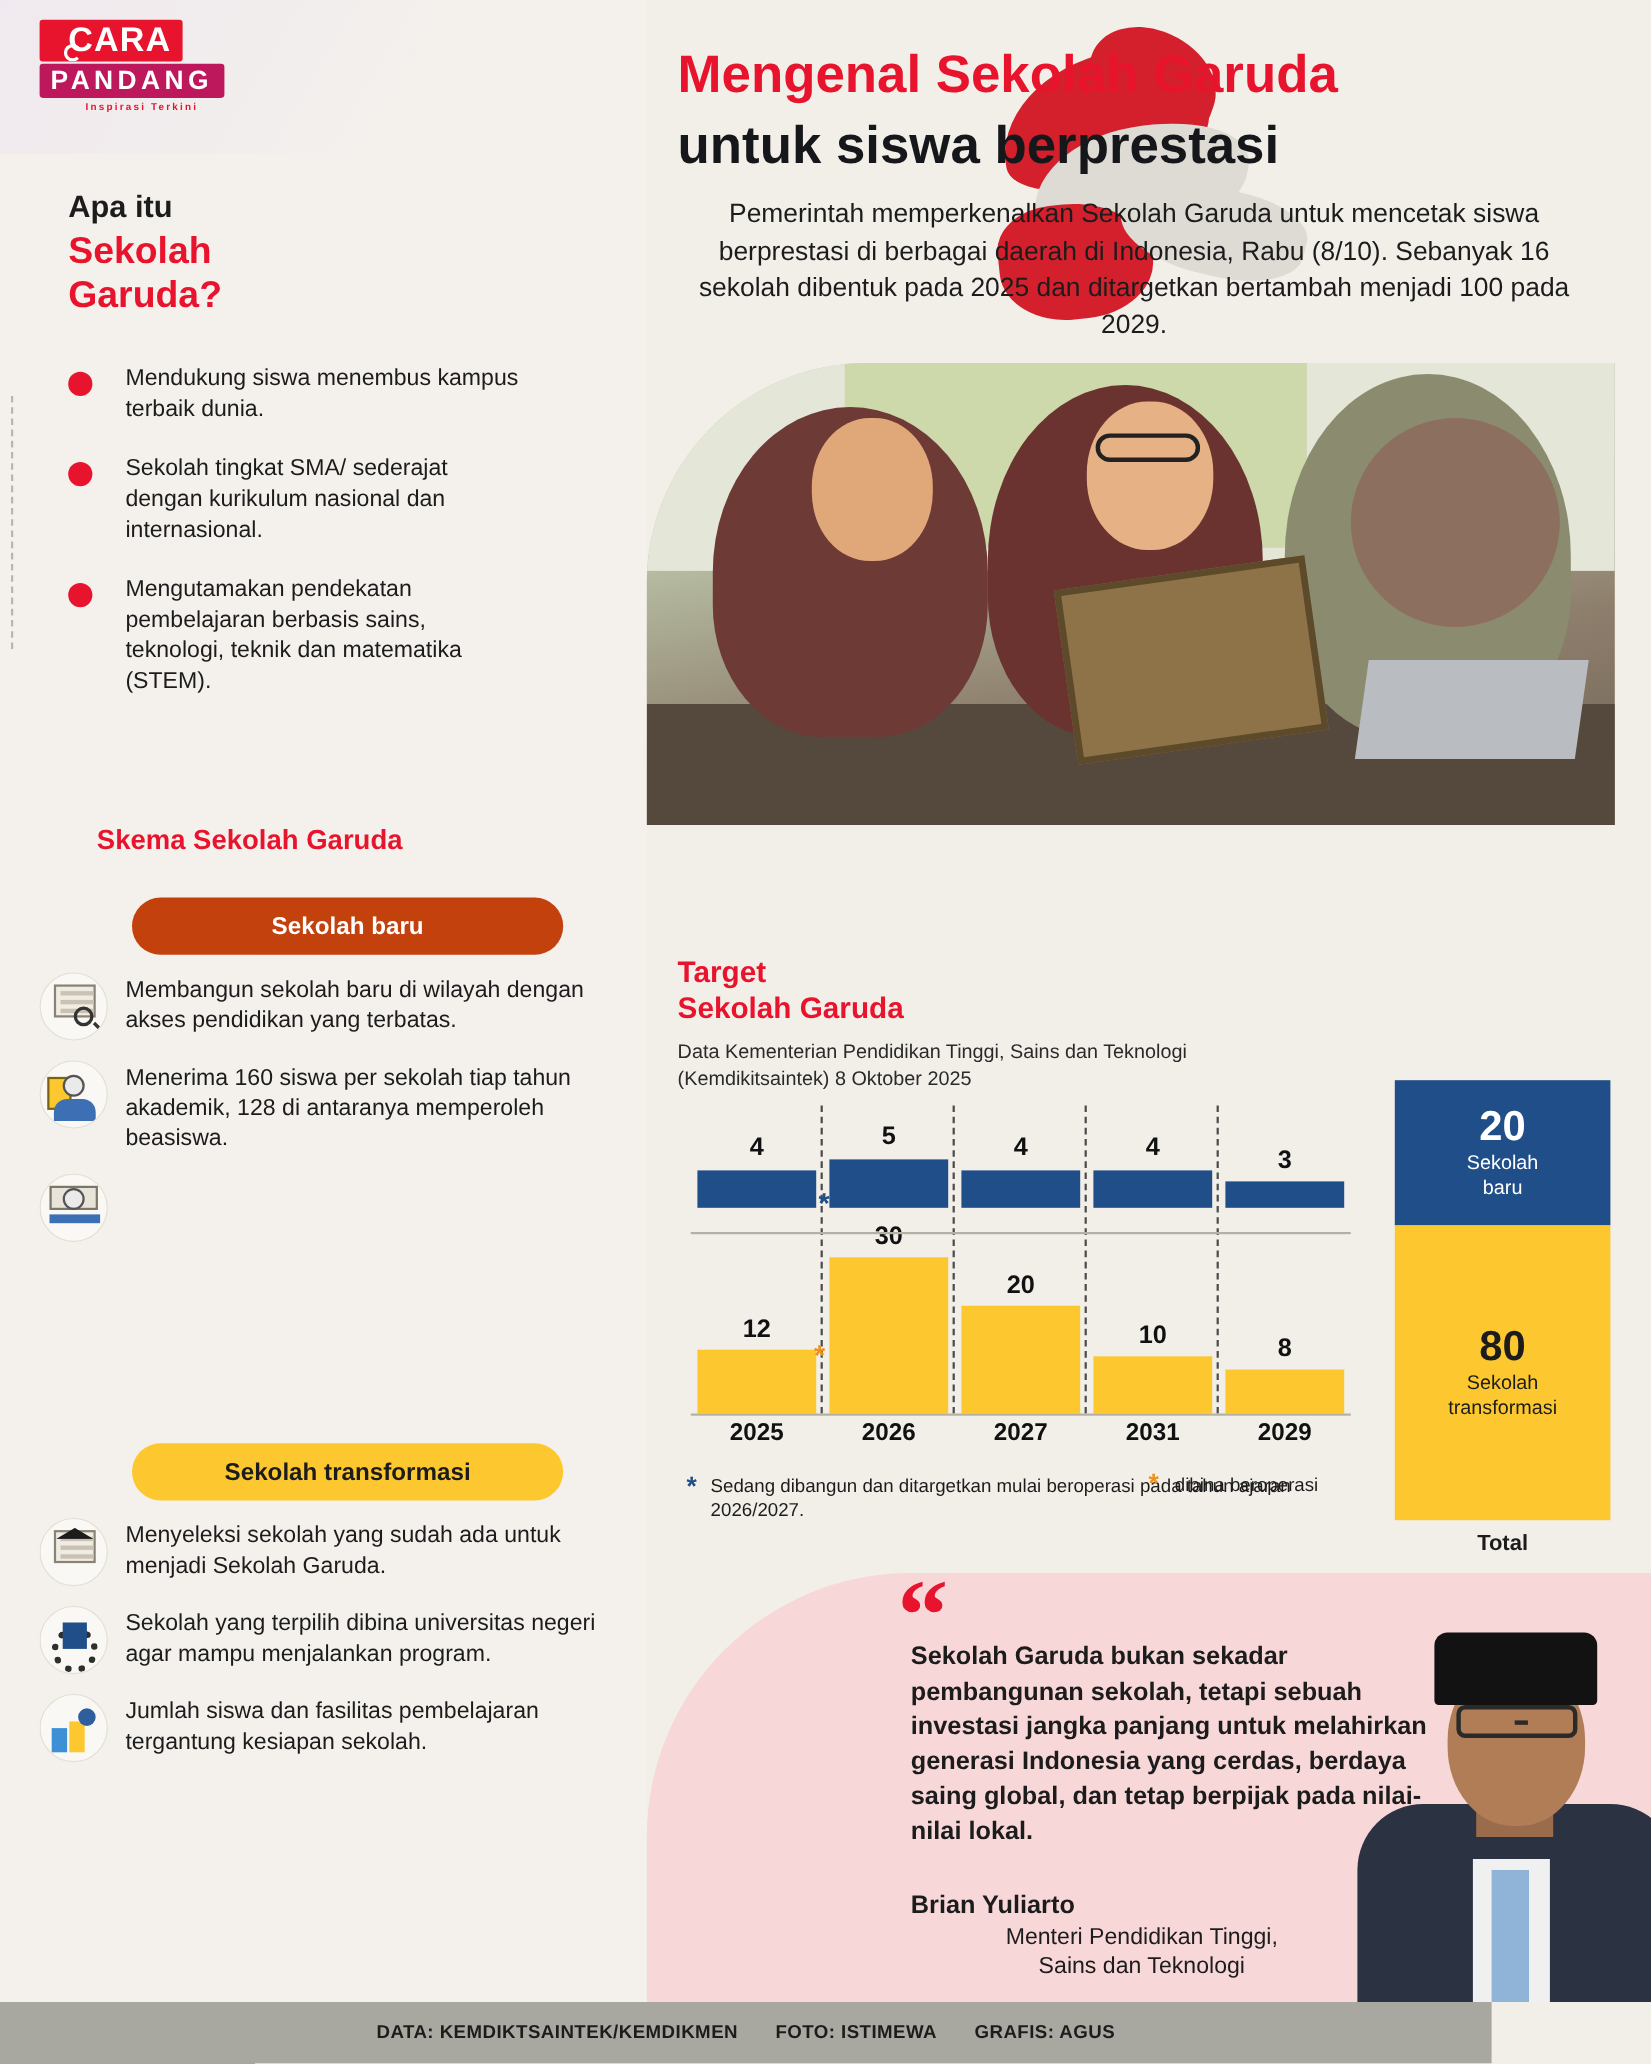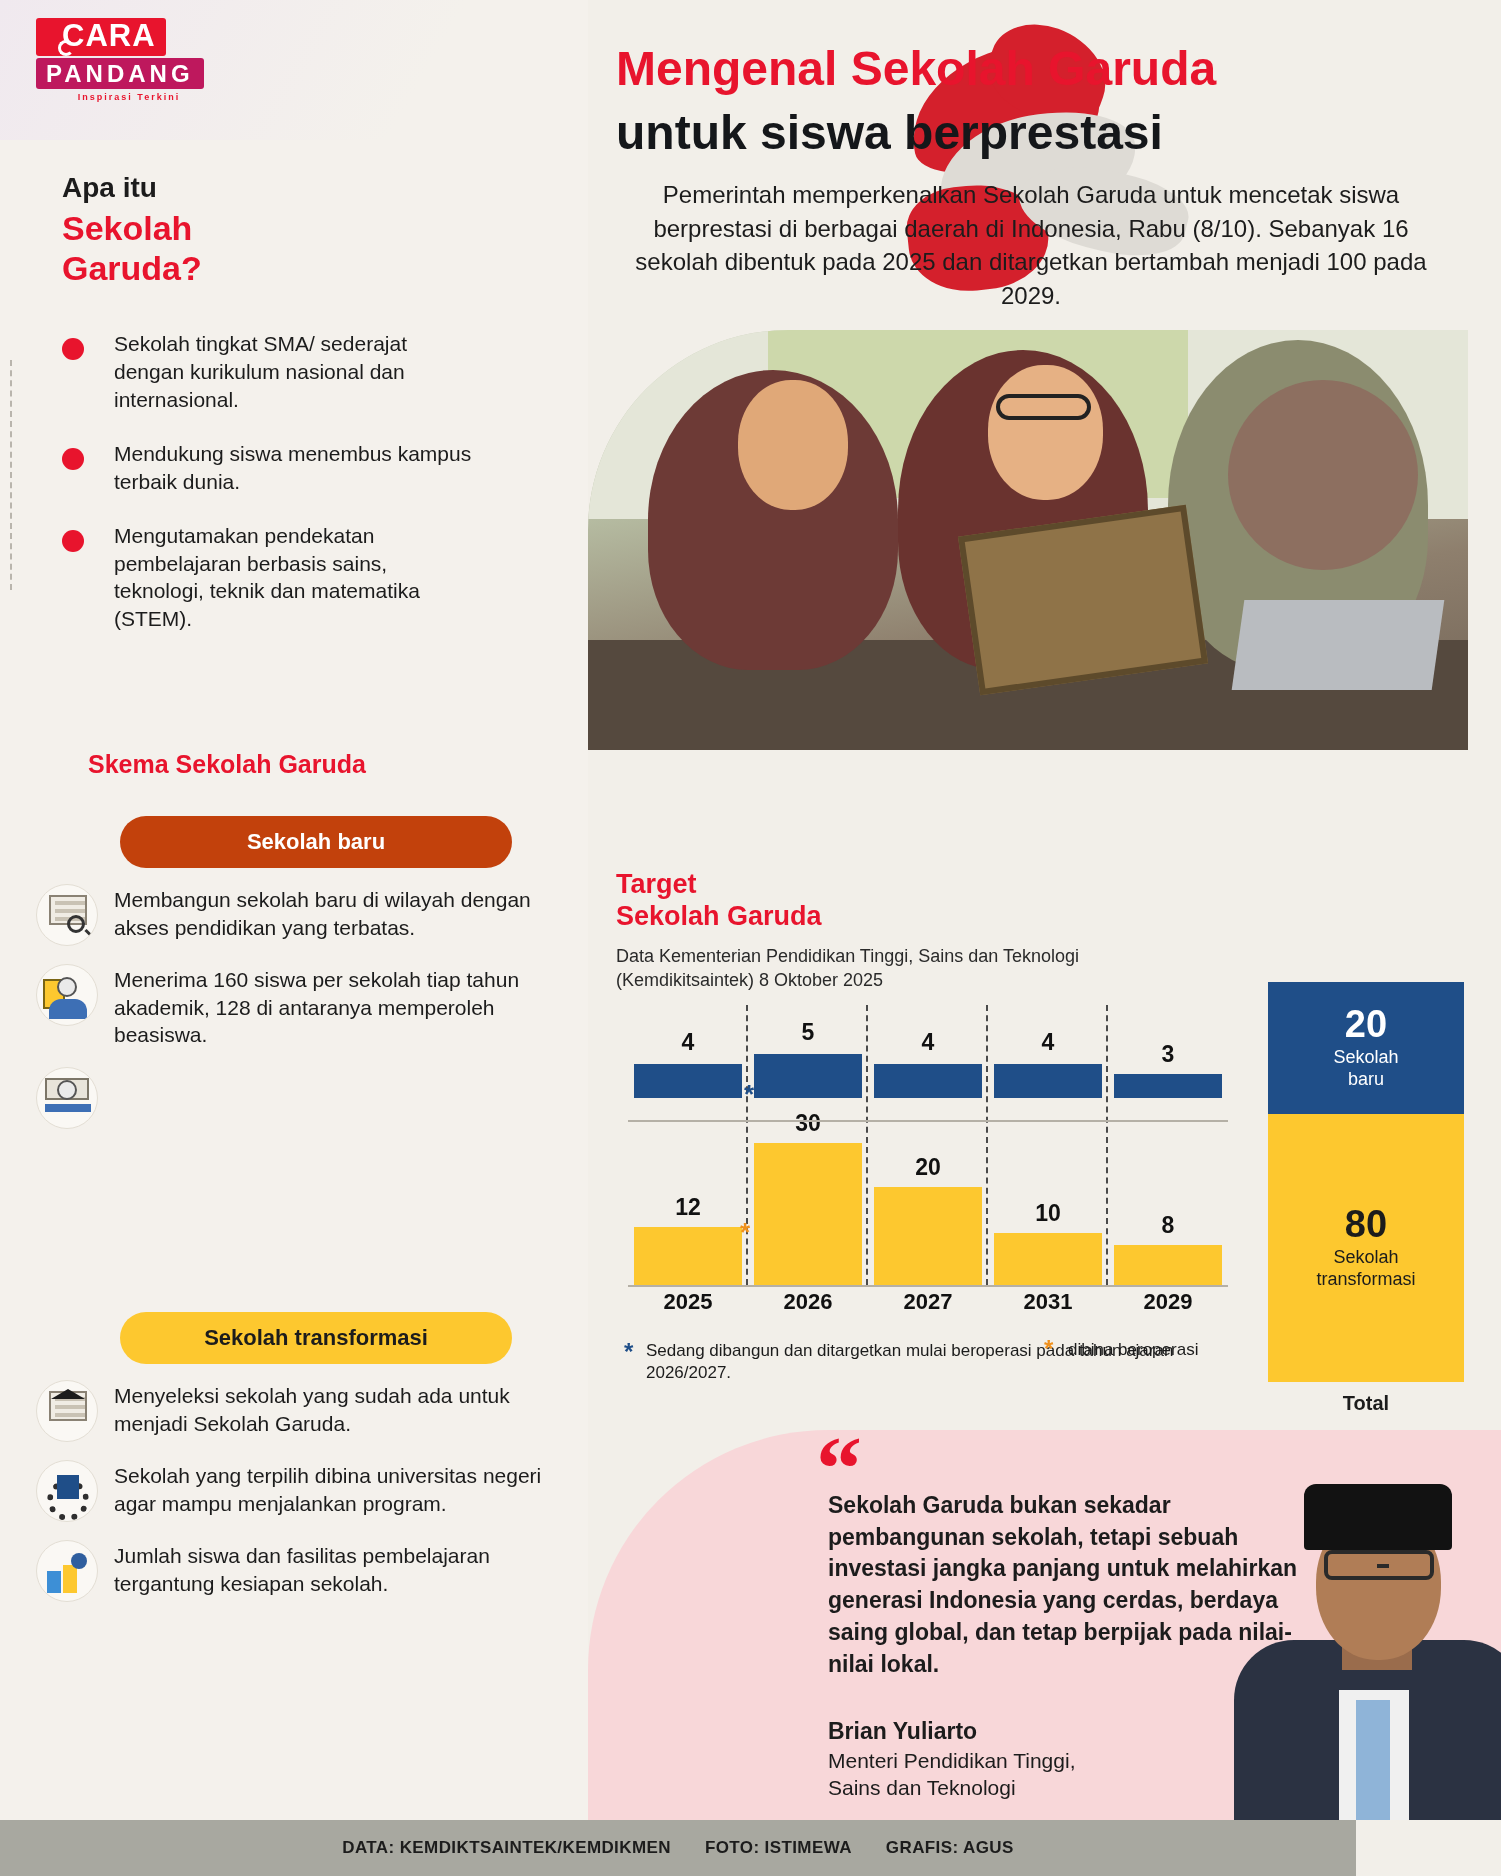--- a/index.html
+++ b/index.html
@@ -258,21 +258,21 @@
     font-weight:bold; font-family:"Liberation Serif", serif; line-height:0.7;
   }
   .quote-text {
     position:absolute; left:240px; top:1490px; width:490px;
     font-size:23px; font-weight:bold; line-height:1.38; color:#1c1c1c;
   }
   .quote-name {
     position:absolute; left:240px; top:1718px; font-size:23px; font-weight:bold; color:#1c1c1c;
   }
   .quote-role {
-    position:absolute; left:240px; top:1748px; width:420px; font-size:21px; line-height:1.28; color:#1c1c1c;
+    position:absolute; left:240px; top:1748px; width:420px; font-size:21px; line-height:1.28; color:#1c1c1c;text-align:center;
   }
 
   .portrait { position:absolute; left:636px; top:1455px; width:300px; height:365px; overflow:hidden; }
   .p-suit{position:absolute;left:10px;bottom:0;width:290px;height:180px;background:#2b3242;border-radius:60px 60px 0 0;}
   .p-shirt{position:absolute;left:115px;bottom:0;width:70px;height:130px;background:#f0f0f0;}
   .p-tie{position:absolute;left:132px;bottom:0;width:34px;height:120px;background:#8fb4d8;}
   .p-neck{position:absolute;left:118px;bottom:150px;width:70px;height:60px;background:#9a6c4c;}
   .p-face{position:absolute;left:92px;bottom:160px;width:125px;height:150px;border-radius:48%;background:#b07d56;}
   .p-songkok{position:absolute;left:80px;bottom:270px;width:148px;height:66px;background:#121212;border-radius:12px 12px 4px 4px;}
   .p-glass{position:absolute;left:100px;bottom:240px;width:110px;height:30px;border:4px solid #2a2a2a;border-radius:8px;}
@@ -302,25 +302,25 @@
     </div>
 
     <div class="apa-itu">Apa itu</div>
     <div class="sekolah-garuda-q">Sekolah<br>Garuda?</div>
 
     <div class="dashline"></div>
 
     <div class="bullets">
       <div class="bullet-row">
         <span class="bullet-dot"></span>
-        <div class="bullet-text">Sekolah tingkat SMA/ sederajat dengan kurikulum nasional dan internasional.</div>
+        <div class="bullet-text">Mendukung siswa menembus kampus terbaik dunia.</div>
       </div>
       <div class="bullet-row">
         <span class="bullet-dot"></span>
-        <div class="bullet-text">Mendukung siswa menembus kampus terbaik dunia.</div>
+        <div class="bullet-text">Sekolah tingkat SMA/ sederajat dengan kurikulum nasional dan internasional.</div>
       </div>
       <div class="bullet-row">
         <span class="bullet-dot"></span>
         <div class="bullet-text">Mengutamakan pendekatan pembelajaran berbasis sains, teknologi, teknik dan matematika (STEM).</div>
       </div>
     </div>
 
     <div class="skema-title">Skema Sekolah Garuda</div>
 
     <div class="pill pill-new">Sekolah baru</div>

